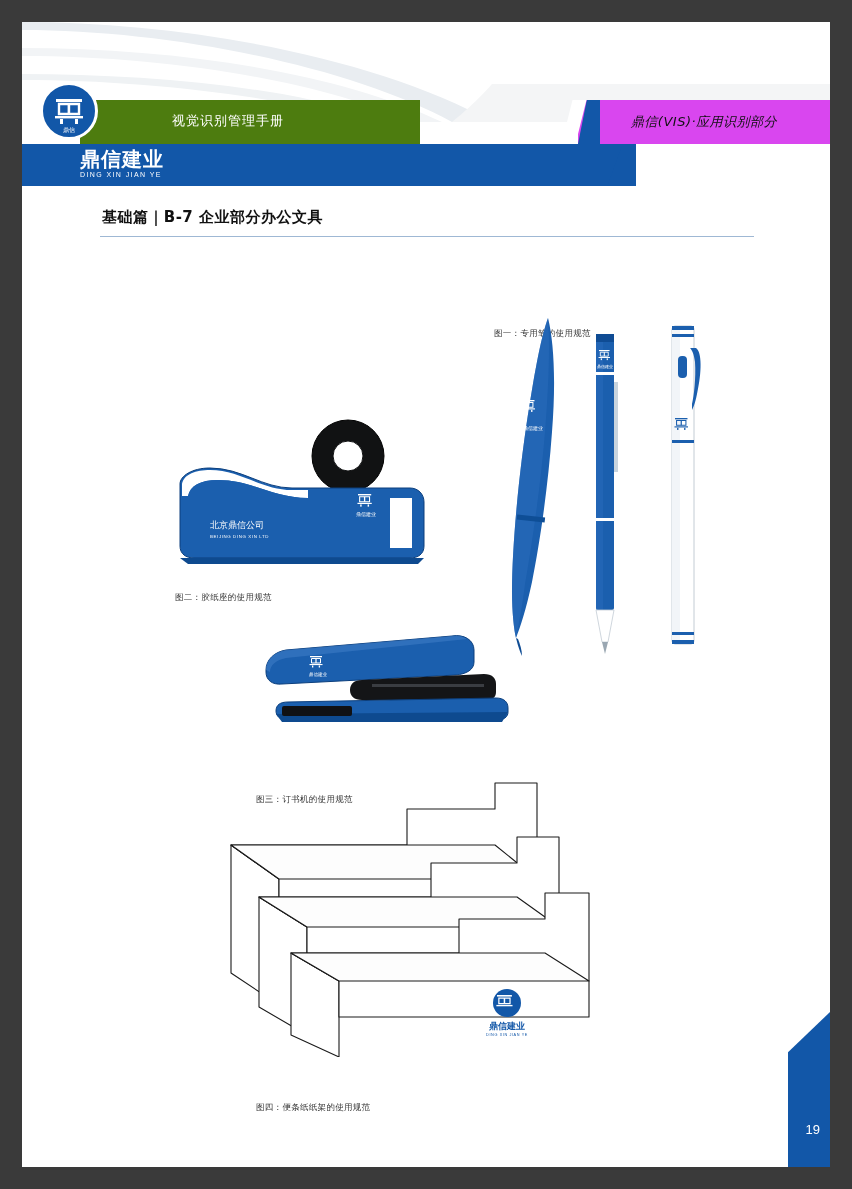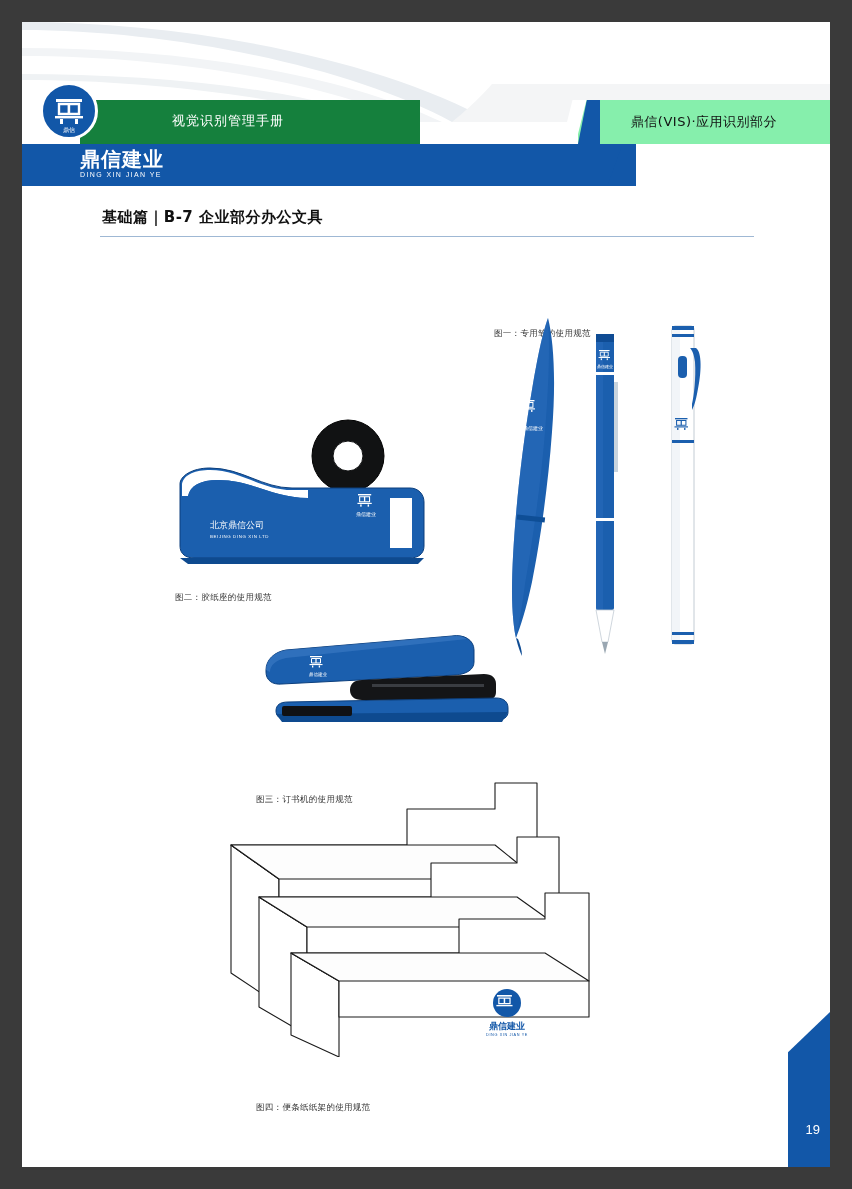--- a/index.html
+++ b/index.html
@@ -13,32 +13,32 @@
   
   .swoosh-wrap{position:absolute;left:0;top:0;width:808px;height:110px;overflow:hidden;}
   .swoosh-wrap svg{display:block;}
 
   
   .masthead{
     position:absolute;left:0;top:78px;width:808px;height:44px;
   }
   .mast-left{
     position:absolute;left:58px;top:0;width:340px;height:44px;
-    background:#15803d;
+    background:#4d7c0f;
   }
   .mast-left-label{
     position:absolute;left:92px;top:12px;color:#ffffff;font-size:13px;letter-spacing:1px;
     font-family:"DejaVu Sans",sans-serif;
   }
   .mast-logo-circle{
     position:absolute;left:18px;top:-18px;width:58px;height:58px;border-radius:50%;
     background:#1257a8;border:3px solid #ffffff;box-sizing:border-box;
   }
   .mast-right{
-    position:absolute;left:556px;top:0;width:252px;height:44px;background:#86efac;
+    position:absolute;left:556px;top:0;width:252px;height:44px;background:#d946ef;font-style:italic;
   }
   .mast-right-label{
     position:absolute;left:0;top:13px;width:252px;text-align:center;color:#111;
     font-size:13px;font-family:"DejaVu Sans",sans-serif;letter-spacing:.5px;
   }
   .mast-right-accent{
     position:absolute;left:556px;top:0;width:22px;height:44px;background:#1257a8;
     clip-path:polygon(40% 0,100% 0,100% 100%,0 100%);
   }
   .mast-right-accent2{

